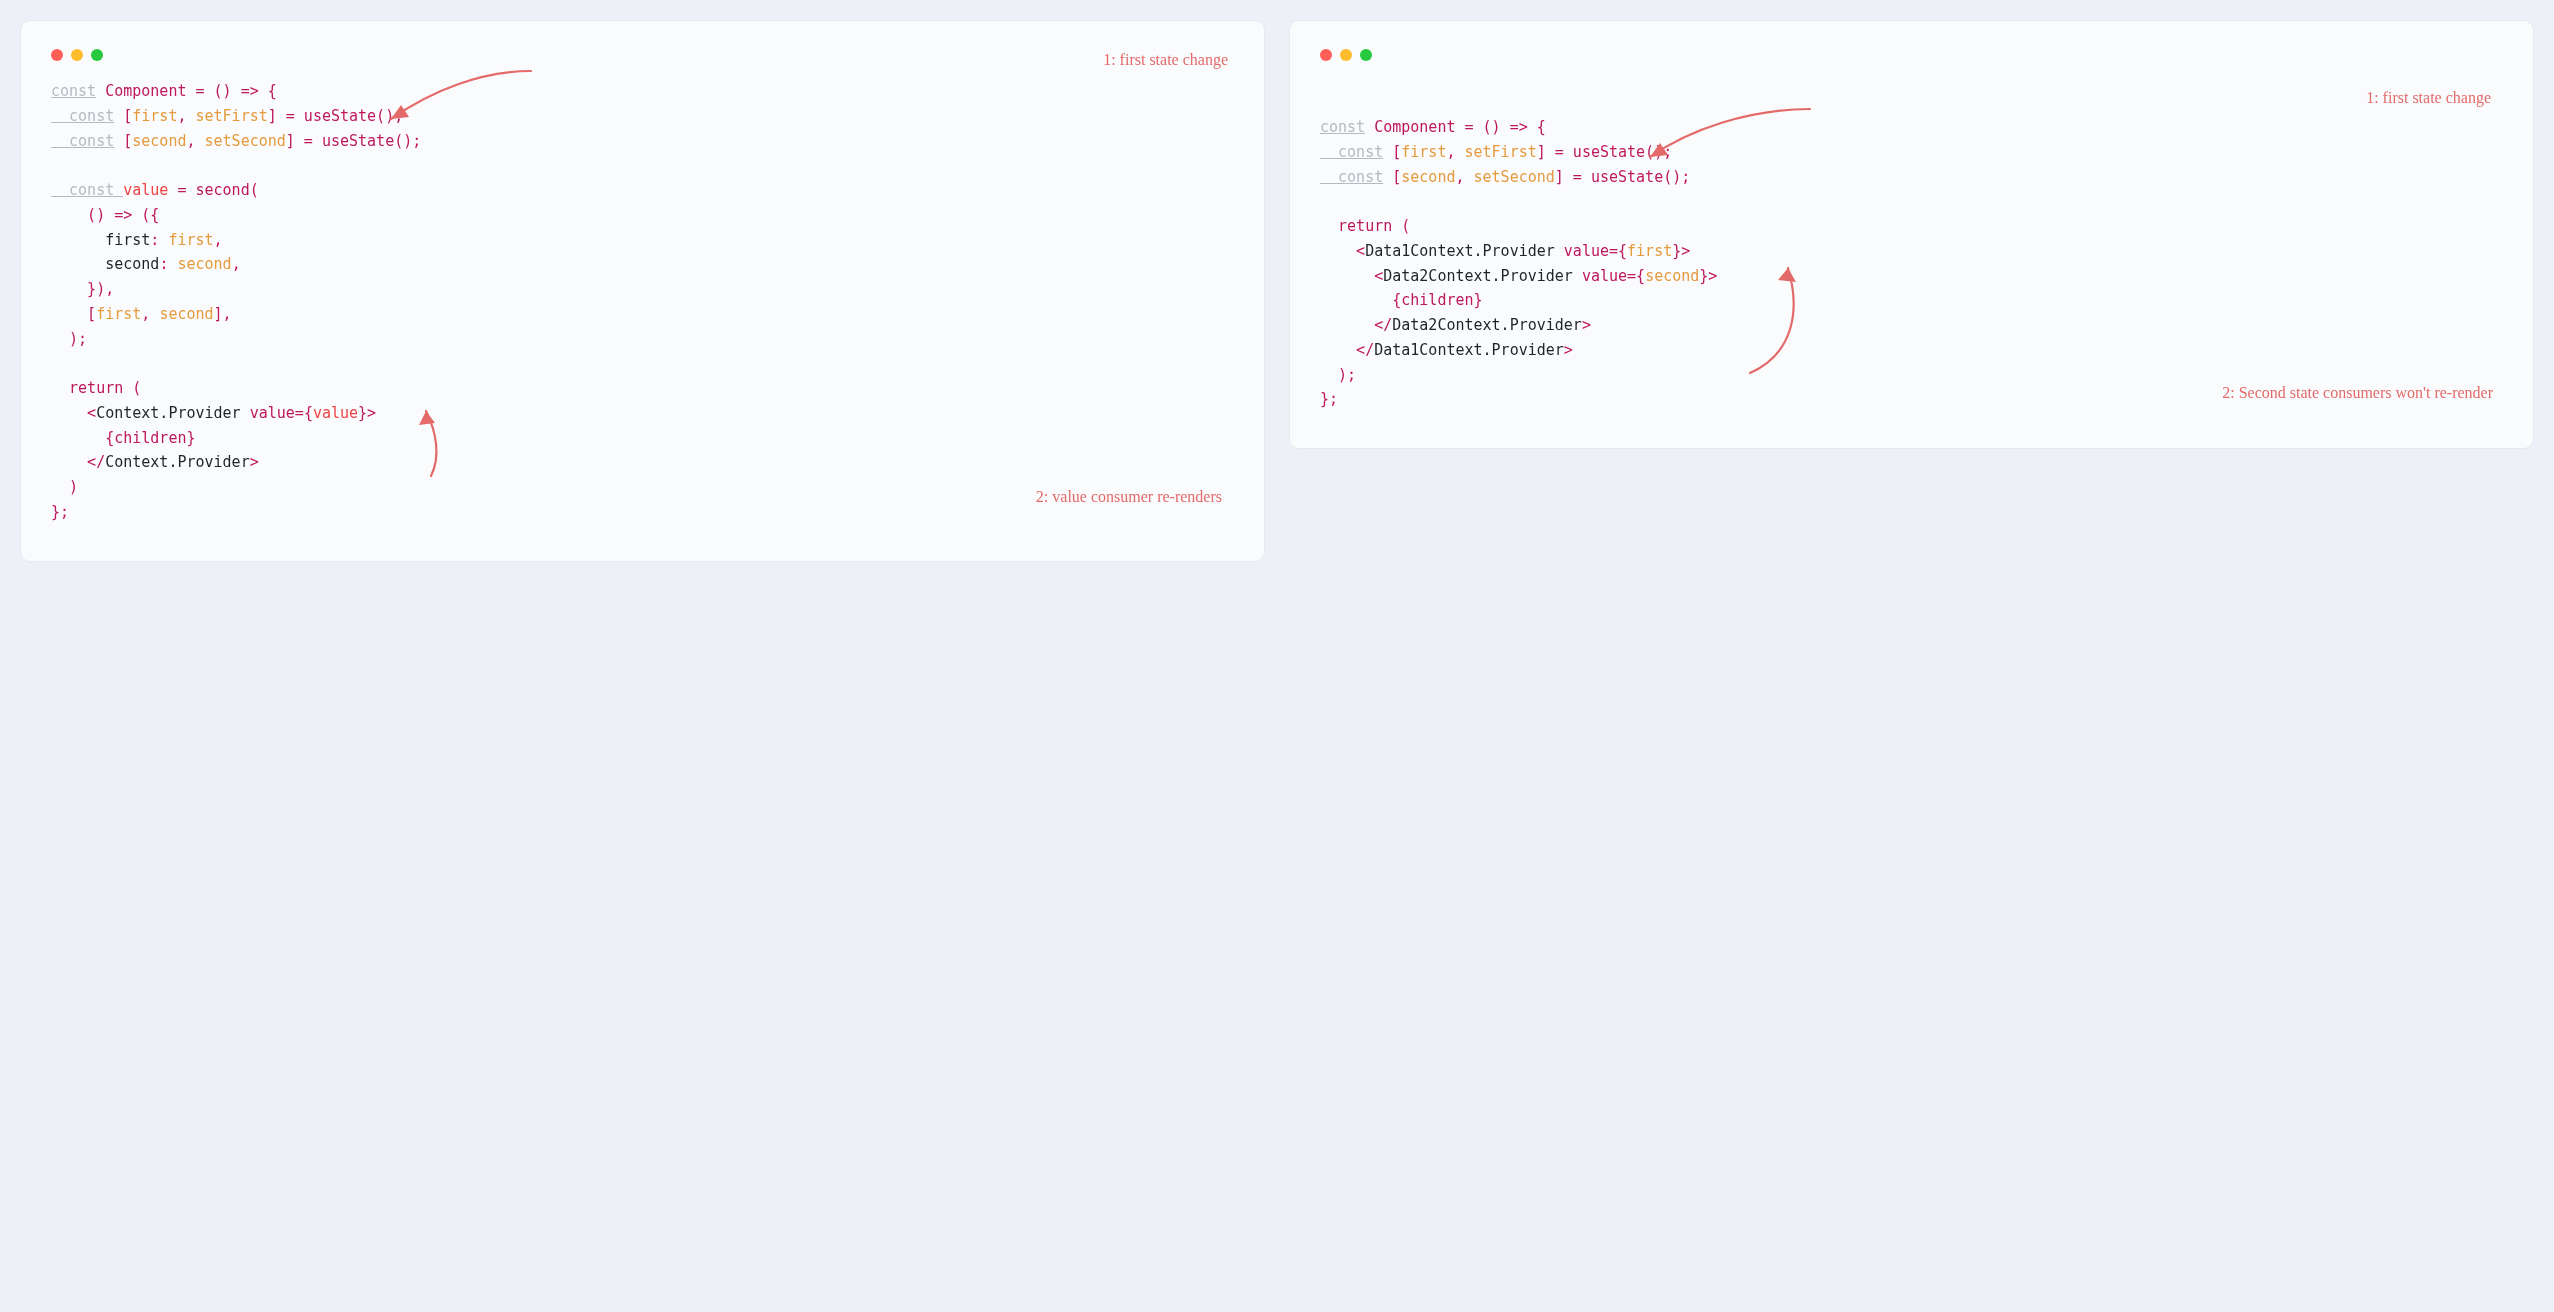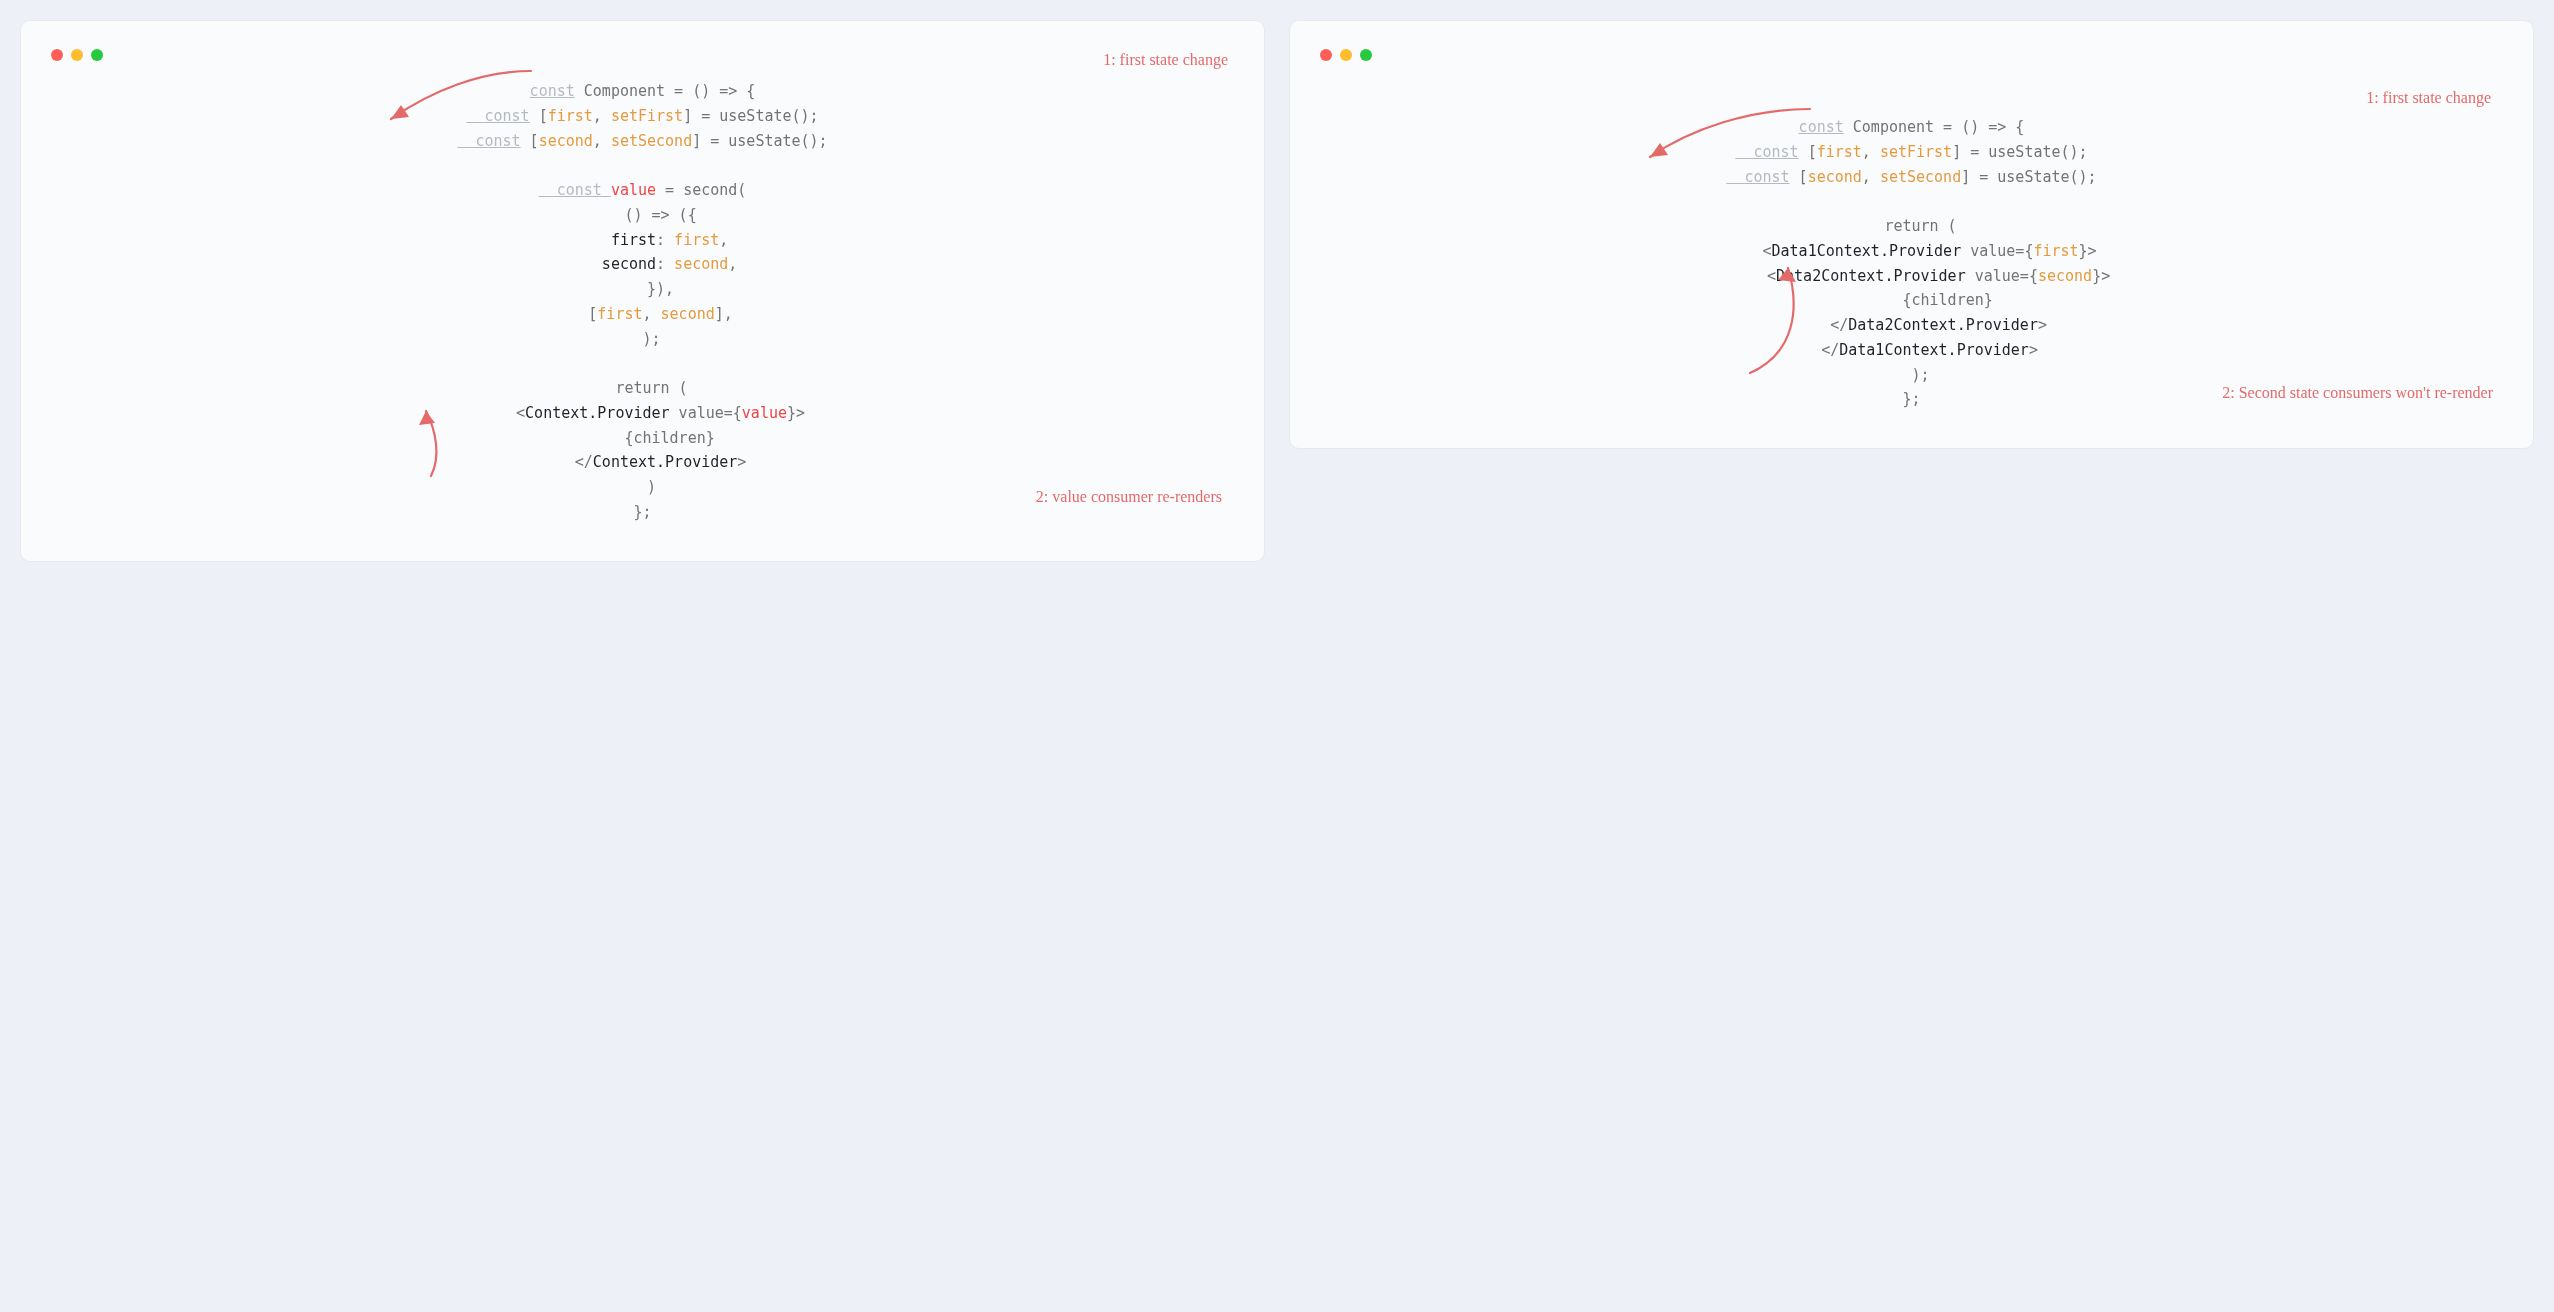--- a/index.html
+++ b/index.html
@@ -9,38 +9,37 @@
     background: #eef0f7;
     font-family: ui-monospace, 'SF Mono', Menlo, Monaco, Consolas, monospace;
     font-size: 15px;
     line-height: 1.65;
     color: #9aa0a6;
   }
   .grid {
     display: flex;
     gap: 24px;
     align-items: flex-start;
-    text-align: center;
   }
   .panel {
     position: relative;
     flex: 1;
     background: #fafbfd;
     border: 1px solid #e8e9ef;
     border-radius: 10px;
     padding: 28px 30px 36px 30px;
     min-height: 100px;
   }
   .dots { display: flex; gap: 8px; margin-bottom: 18px; }
   .dot { width: 12px; height: 12px; border-radius: 50%; }
   .dot.red { background:#ff5f56; }
   .dot.yellow { background:#ffbd2e; }
   .dot.green { background:#27c93f; }
   pre { margin: 0; white-space: pre; font: inherit; }
-  .dim { color:#737373;margin-top:39px; }
+  .dim { color:#be185d;margin-top:39px; }
   .kw  { color:#b5b9c2;text-decoration:underline; }
   .tag { color:#1f2328; }
   .orng{ color:#e49a3d; }
   .pur { color:#ef4444; }
   .annot {
     position: absolute;
     font-family: 'Comic Sans MS', 'Segoe Script', 'Bradley Hand', cursive;
     color:#e46a6a;
     font-size: 16px;
     font-weight: 500;

